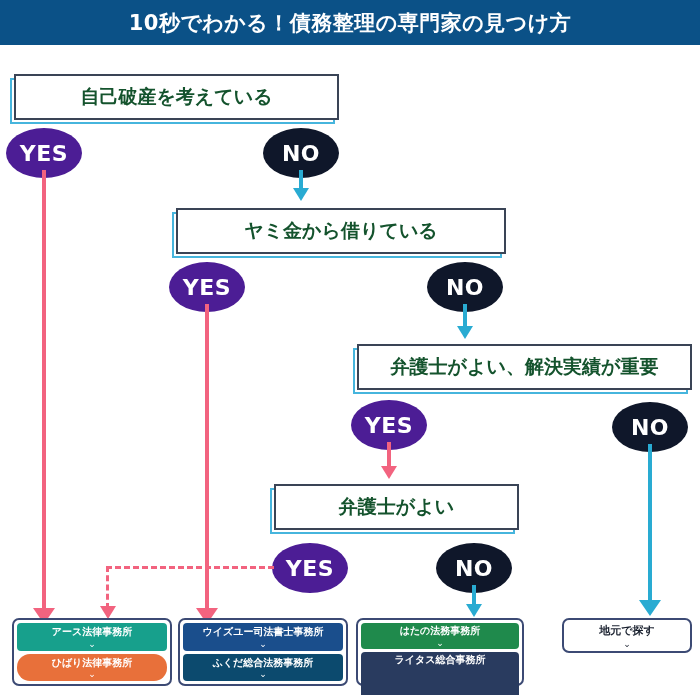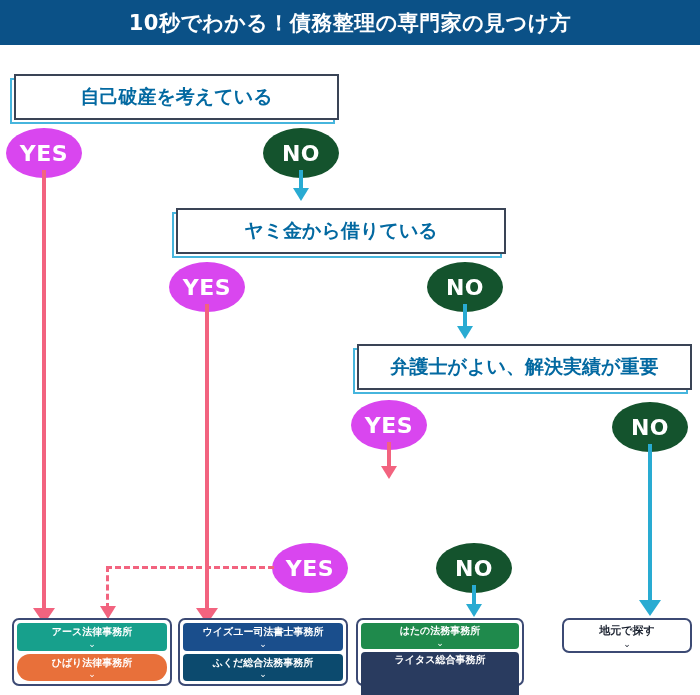--- a/index.html
+++ b/index.html
@@ -67,43 +67,43 @@
     width: 100%;
     height: 100%;
     border: 2px solid #3a4456;
     background: #ffffff;
     box-sizing: border-box;
     display: flex;
     align-items: center;
     justify-content: center;
   }
   .decision .face .dlabel {
-    color: #0369a1;
+    color: #14532d;
     font-size: 19px;
     font-weight: bold;
     white-space: nowrap;
   }
 
   
   .pill {
     position: absolute;
     width: 76px;
     height: 50px;
     border-radius: 50%;
     display: flex;
     align-items: center;
     justify-content: center;
     color: #ffffff;
     font-size: 22px;
     font-weight: bold;
     letter-spacing: 0.5px;
     box-sizing: border-box;
   }
-  .pill.yes { background: #d946ef; }
-  .pill.no  { background: #14532d; }
+  .pill.yes { background: #4c1d95; }
+  .pill.no  { background: #0f172a; }
 
   
   .vline {
     position: absolute;
     width: 4px;
   }
   .vline.pink { background: #f2637f; }
   .vline.cyan { background: #29abd2; }
 
   .arrowhead {
@@ -232,20 +232,26 @@
   </div>
   <div class="vline pink" style="left:387px; top:442px; height:28px;"></div>
   <div class="arrowhead pink small" style="left:381px; top:466px;"></div>
 
   <div class="pill no" style="left:612px; top:402px;">
     <span>NO</span>
   </div>
   <div class="vline cyan" style="left:648px; top:444px; height:164px;"></div>
   <div class="arrowhead cyan" style="left:639px; top:600px;"></div>
 
+  <div class="decision" style="left:274px; top:484px; width:245px; height:46px;">
+    <div class="shadowline"></div>
+    <div class="face">
+      <span class="dlabel">弁護士がよい</span>
+    </div>
+  </div>
 
   <div class="pill yes" style="left:272px; top:543px;">
     <span>YES</span>
   </div>
   <div class="dashline-h" style="left:106px; top:566px; width:168px;"></div>
   <div class="dashline-v" style="left:106px; top:566px; height:43px;"></div>
   <div class="arrowhead pink small" style="left:100px; top:606px;"></div>
 
   <div class="pill no" style="left:436px; top:543px;">
     <span>NO</span>

